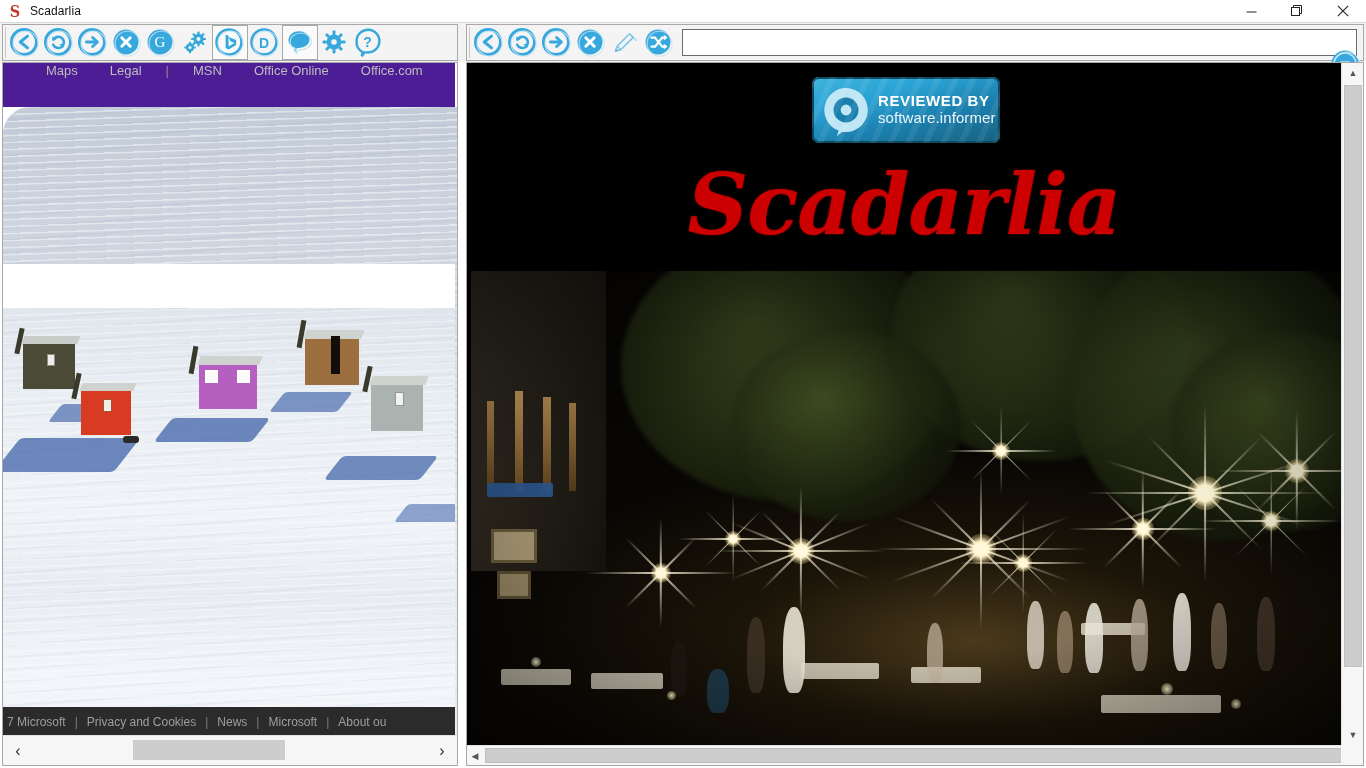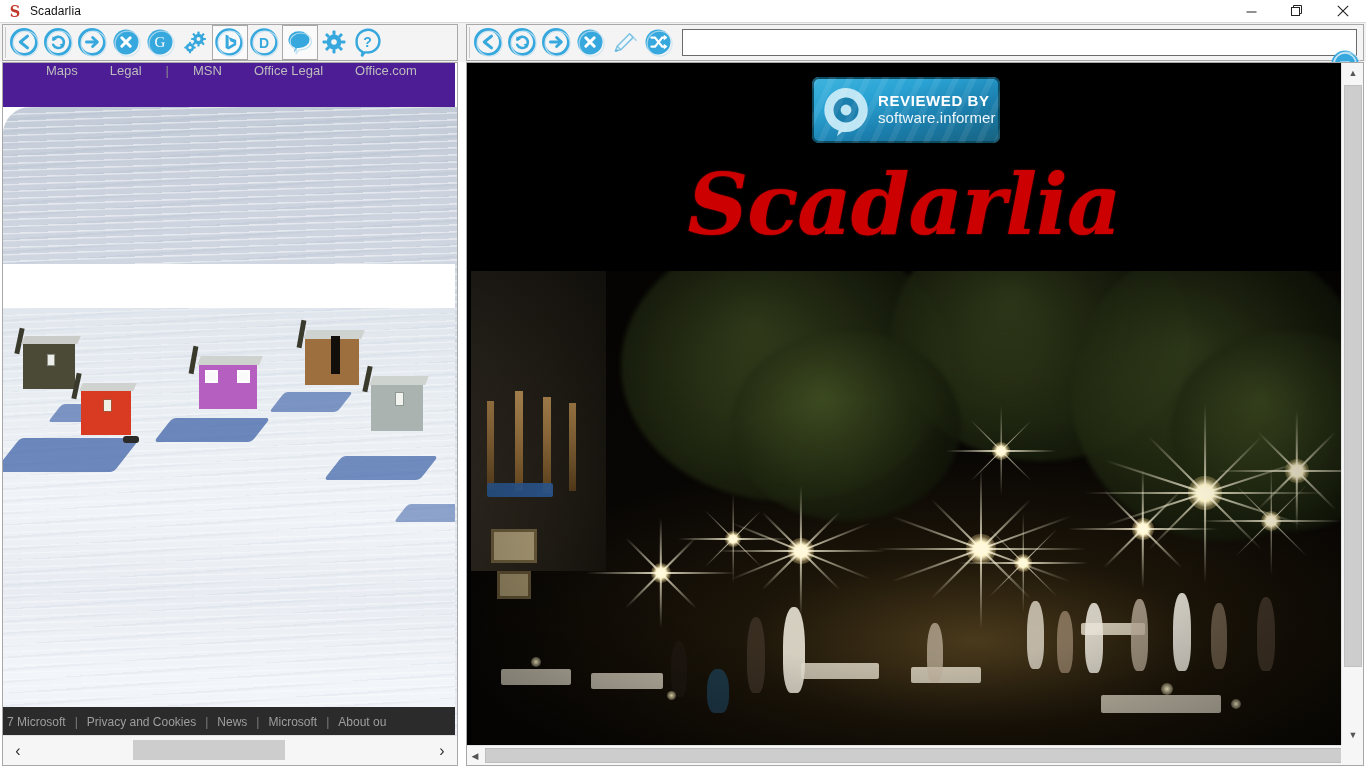--- a/index.html
+++ b/index.html
@@ -558,21 +558,21 @@
   </div>
 </div>
 
 <div class="panel-left">
 
   <div class="lp-nav">
     <a href="#">Maps</a>
     <a href="#">Legal</a>
     <span class="divider">|</span>
     <a href="#">MSN</a>
-    <a href="#">Office Legal</a>
+    <a href="#">Office Online</a>
     <a href="#">Office.com</a>
   </div>
 
   <div class="lp-hero">
     <div class="snow-tex"></div>
 
     <div class="lp-searchbox"></div>
 
     <div class="lp-photo">
       <div style="position:absolute;inset:0;background:

